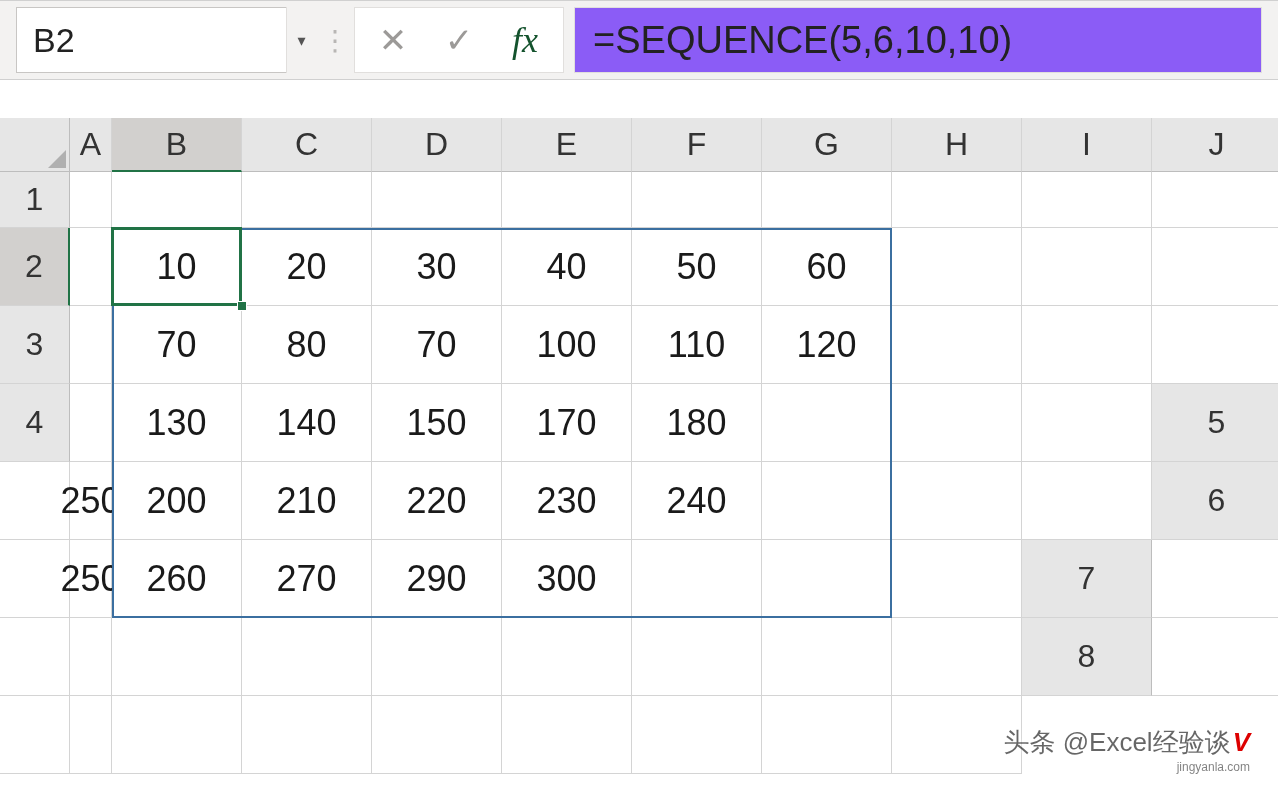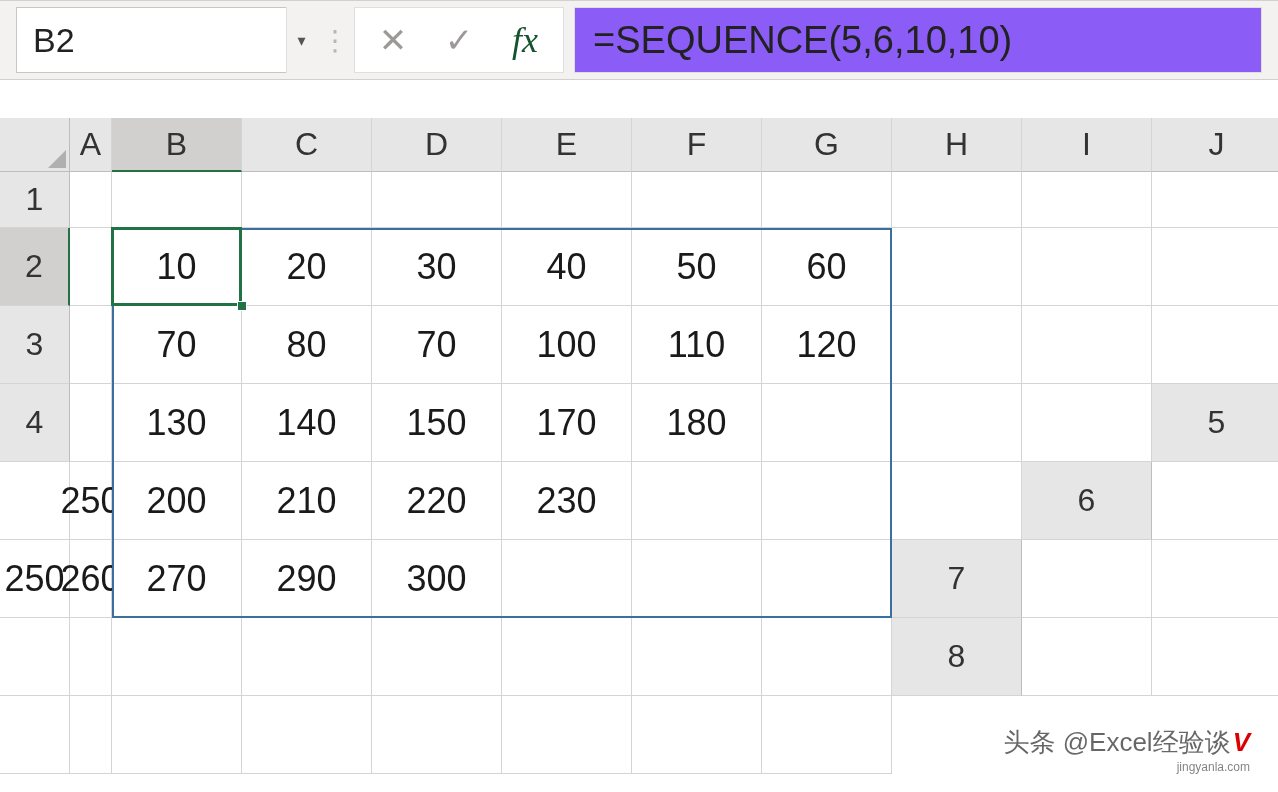--- a/index.html
+++ b/index.html
@@ -293,20 +293,21 @@
     <div class="cell"></div>
     <div class="cell"></div>
     <div class="cell"></div>
     <div class="row-head">5</div>
     <div class="cell"></div>
     <div class="cell">250</div>
     <div class="cell">200</div>
     <div class="cell">210</div>
     <div class="cell">220</div>
     <div class="cell">230</div>
+    <div class="cell">240</div>
     <div class="cell"></div>
     <div class="cell"></div>
     <div class="cell"></div>
     <div class="row-head">6</div>
     <div class="cell"></div>
     <div class="cell">250</div>
     <div class="cell">260</div>
     <div class="cell">270</div>
     <div class="cell">290</div>
     <div class="cell">300</div>

